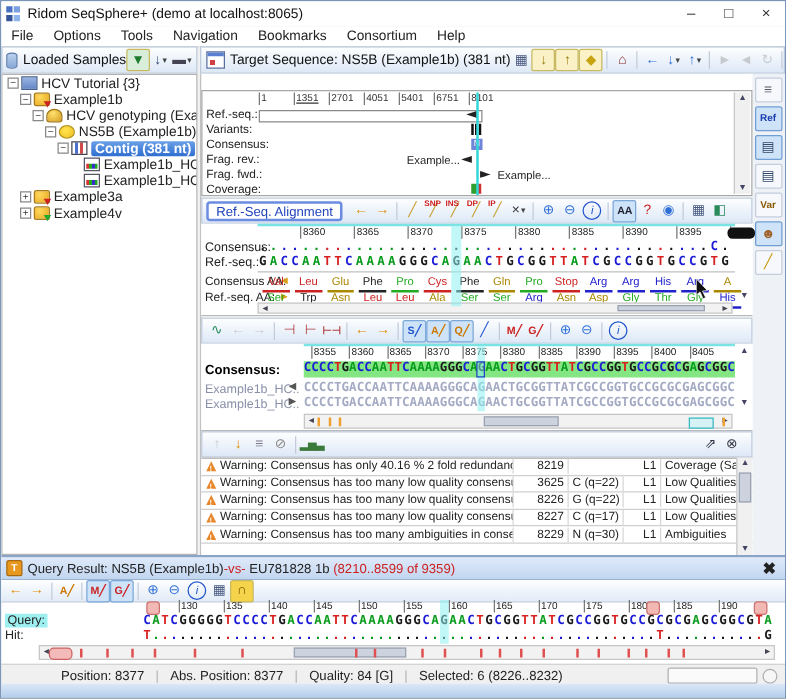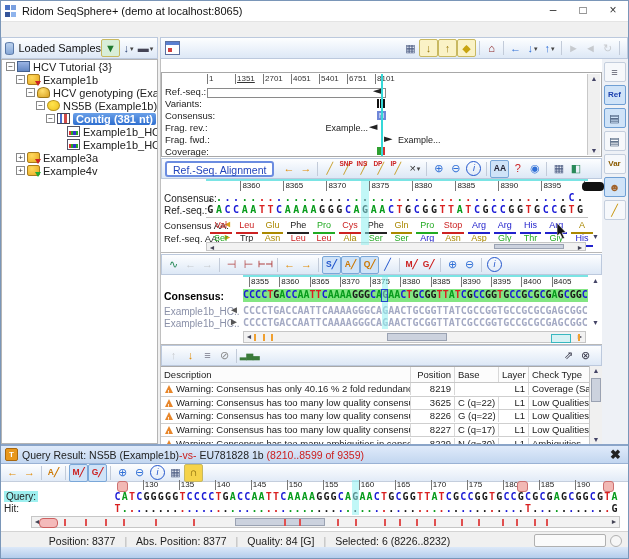--- a/index.html
+++ b/index.html
@@ -129,33 +129,43 @@
         <i></i>
       </span>
     <span class="wtitle">Ridom SeqSphere+ (demo at localhost:8065)</span>
     <span class="winbtns" id="winbtns">
         <span>–</span>
         <span>□</span>
         <span>×</span>
       </span>
   </div>
 
+  <div class="menubar" id="menubar">
+      <span>File</span>
+      <span>Options</span>
+      <span>Tools</span>
+      <span>Navigation</span>
+      <span>Bookmarks</span>
+      <span>Consortium</span>
+      <span>Help</span>
+    </div>
 
   <div id="lefthdr" class="hgrad">
     <span class="dbicon"></span>
     <span class="hlabel">Loaded Samples</span>
     <span style="flex:1"></span>
     <span id="lefthdr-icons" class="tbar">
         <span class="icon16" style="color: rgb(30, 122, 46); background: rgb(216, 238, 216); border: 1px solid rgb(200, 184, 96);">▼</span>
         <span class="icon16" style="color: rgb(51, 74, 119);">↓<span class="caret">▾</span></span>
         <span class="icon16" style="color: rgb(68, 68, 85);">▬<span class="caret">▾</span></span>
       </span>
   </div>
   <div id="righthdr" class="hgrad">
     <span class="ic-win"></span>
+    <span class="hlabel">Target Sequence: NS5B (Example1b) (381 nt)</span>
     <span style="flex:1"></span>
     <span id="righthdr-icons" class="tbar">
         <span class="icon16" style="color: rgb(74, 90, 128);">▦</span>
         <span class="icon16" style="color: rgb(154, 122, 16); background: rgb(250, 242, 198); border: 1px solid rgb(200, 184, 96);">↓</span>
         <span class="icon16" style="color: rgb(154, 122, 16); background: rgb(250, 242, 198); border: 1px solid rgb(200, 184, 96);">↑</span>
         <span class="icon16" style="color: rgb(200, 164, 16); background: rgb(250, 242, 198); border: 1px solid rgb(200, 184, 96);">◆</span>
         <span class="tsep"></span>
         <span class="icon16" style="color: rgb(138, 32, 32);">⌂</span>
         <span class="tsep"></span>
         <span class="icon16" style="color: rgb(47, 111, 214);">←</span>
@@ -705,27 +715,20 @@
           <span class="tsep"></span>
           <span class="icon16" style="color: rgb(58, 122, 58); font-size: 8.5px; font-weight: bold;">▂▅▃</span>
         </span>
       <span style="flex:1"></span>
       <span id="qc-toolbar-right" class="tbar" style="margin-right:4px">
           <span class="icon16" style="color: rgb(51, 51, 68);">⇗</span>
           <span class="icon16" style="color: rgb(51, 51, 68);">⊗</span>
         </span>
     </div>
     <div id="qctable">
-      <div class="qch" id="qc-colhead">
-          <div class="c-desc">Description</div>
-          <div class="c-pos">Position</div>
-          <div class="c-base">Base</div>
-          <div class="c-layer">Layer</div>
-          <div class="c-check">Check Type</div>
-        </div>
       <div id="qc-rows">
           <div class="qcr">
             <div class="c-desc" style="display: flex; align-items: center;">
               <span class="warn"></span>
               <span>Warning: Consensus has only 40.16 % 2 fold redundancy coverage</span>
             </div>
             <div class="c-pos">8219</div>
             <div class="c-base"></div>
             <div class="c-layer">L1</div>
             <div class="c-check">Coverage (Sanger)</div>

